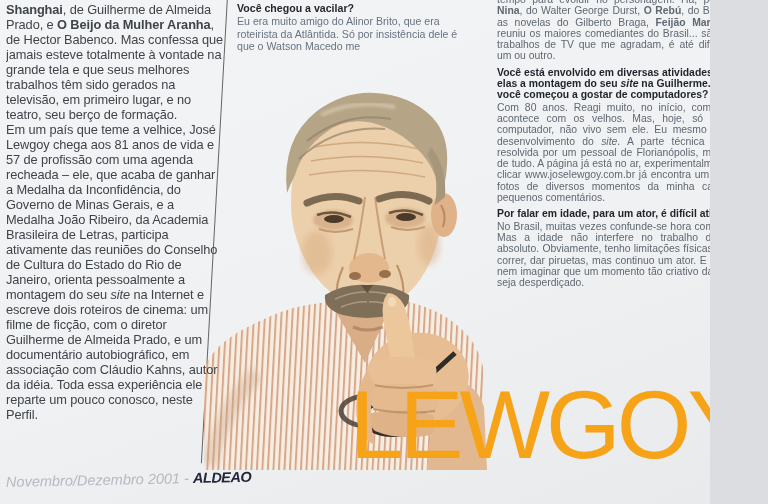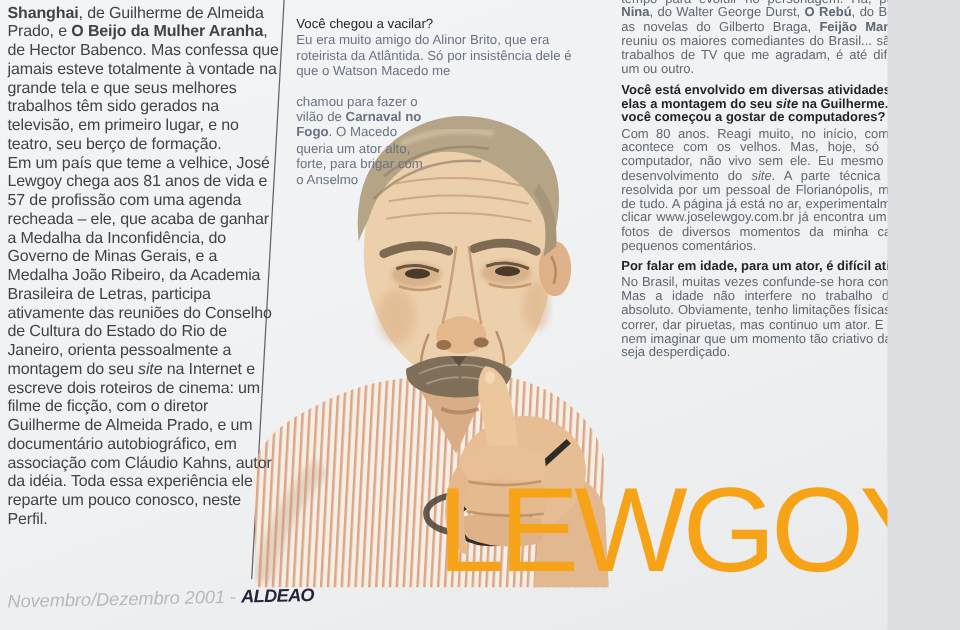--- a/index.html
+++ b/index.html
@@ -9,21 +9,21 @@
   .col{position:absolute;}
   
   .col-left{left:6px;top:2px;width:219px;height:460px;overflow:hidden;
     font-size:12.8px;line-height:15px;color:#3f444b;letter-spacing:-0.1px;}
   .col-left p{margin:0;}
   
   .rule{position:absolute;left:227px;top:-4px;width:1.4px;height:468px;
     background:#4a4b4f;opacity:.85;transform:rotate(3.2deg);transform-origin:top center;}
   
   .col-mid{left:237px;top:2px;width:238px;font-size:10.6px;line-height:12.4px;color:#687383;}
-  .col-mid .q{font-weight:normal;color:#23272e;margin:11px 0 1px 0;}
+  .col-mid .q{font-weight:bold;color:#23272e;margin:0 0 1px 0;}
   .col-mid .a{margin:0 0 7px 0;}
   .narrow{width:103px;}
   
   .col-right{left:497px;top:-6px;width:270px;height:302px;overflow:hidden;
     font-size:10.4px;line-height:11.3px;color:#5e6873;}
   .col-right .q{font-weight:bold;color:#1f242b;margin:0 0 1px 0;}
   .col-right .a{margin:0 0 5px 0;text-align:justify;}
   
   .title-first{position:absolute;left:441px;top:308px;z-index:5;
     font-size:96px;line-height:.78;letter-spacing:-2px;color:#3a3a3f;font-weight:400;}
@@ -127,22 +127,21 @@
 
   <div class="col col-left">
     <p><span style="font-weight: bold;">Shanghai</span><span>, de Guilherme de Almeida Prado, e </span><span style="font-weight: bold;">O Beijo da Mulher Aranha</span><span>, de Hector Babenco. Mas confessa que jamais esteve totalmente à vontade na grande tela e que seus melhores trabalhos têm sido gerados na televisão, em primeiro lugar, e no teatro, seu berço de formação.</span></p>
     <p><span>Em um país que teme a velhice, José Lewgoy chega aos 81 anos de vida e 57 de profissão com uma agenda recheada – ele, que acaba de ganhar a Medalha da Inconfidência, do Governo de Minas Gerais, e a Medalha João Ribeiro, da Academia Brasileira de Letras, participa ativamente das reuniões do Conselho de Cultura do Estado do Rio de Janeiro, orienta pessoalmente a montagem do seu </span><span style="font-style: italic;">site</span><span> na Internet e escreve dois roteiros de cinema: um filme de ficção, com o diretor Guilherme de Almeida Prado, e um documentário autobiográfico, em associação com Cláudio Kahns, autor da idéia. Toda essa experiência ele reparte um pouco conosco, neste Perfil.</span></p>
   </div>
 
   <div class="rule"></div>
 
   <div class="col col-mid">
     <p class="q">Você chegou a vacilar?</p>
-    <p class="a" style="margin-bottom:12px">Eu era muito amigo do Alinor Brito, que era roteirista da Atlântida. Só por insistência dele é que o Watson Macedo me</p>
-    <p class="a narrow"><span>chamou para fazer o vilão de </span><span style="font-weight: bold;">Carnaval no Fogo</span><span>. O Macedo queria um ator alto, forte, para brigar com o Anselmo</span></p>
+    <p class="a" style="margin-bottom:0">Eu era muito amigo do Alinor Brito, que era roteirista da Atlântida. Só por insistência dele é que o Watson Macedo me</p>
   </div>
 
   <div class="col col-right">
     <p class="a"><span>tempo para evoluir no personagem. Há, por exemplo, </span><span style="font-weight: bold;">Nina</span><span>, do Walter George Durst, </span><span style="font-weight: bold;">O Rebú</span><span>, do Bráulio, todas as novelas do Gilberto Braga, </span><span style="font-weight: bold;">Feijão Maravilha</span><span>, que reuniu os maiores comediantes do Brasil... são muitos os trabalhos de TV que me agradam, é até difícil destacar um ou outro.</span></p>
     <p class="q"><span style="font-weight: bold; text-align: center;">Você está envolvido em diversas atividades, entre elas a montagem do seu </span><span style="font-weight: bold; font-style: italic;">site</span><span style="font-weight: bold;"> na Guilherme. Quando você começou a gostar de computadores?</span></p>
     <p class="a"><span>Com 80 anos. Reagi muito, no início, como às vezes acontece com os velhos. Mas, hoje, só trabalho no computador, não vivo sem ele. Eu mesmo coordeno o desenvolvimento do </span><span style="font-style: italic;">site</span><span>. A parte técnica está sendo resolvida por um pessoal de Florianópolis, mas eu cuido de tudo. A página já está no ar, experimentalmente. Quem clicar www.joselewgoy.com.br já encontra um mosaico de fotos de diversos momentos da minha carreira, com pequenos comentários.</span></p>
     <p class="q">Por falar em idade, para um ator, é difícil atividades?</p>
     <p class="a">No Brasil, muitas vezes confunde-se hora com senilidade. Mas a idade não interfere no trabalho do ator, em absoluto. Obviamente, tenho limitações físicas; não posso correr, dar piruetas, mas continuo um ator. E não consigo nem imaginar que um momento tão criativo da minha vida seja desperdiçado.</p>
   </div>
 

